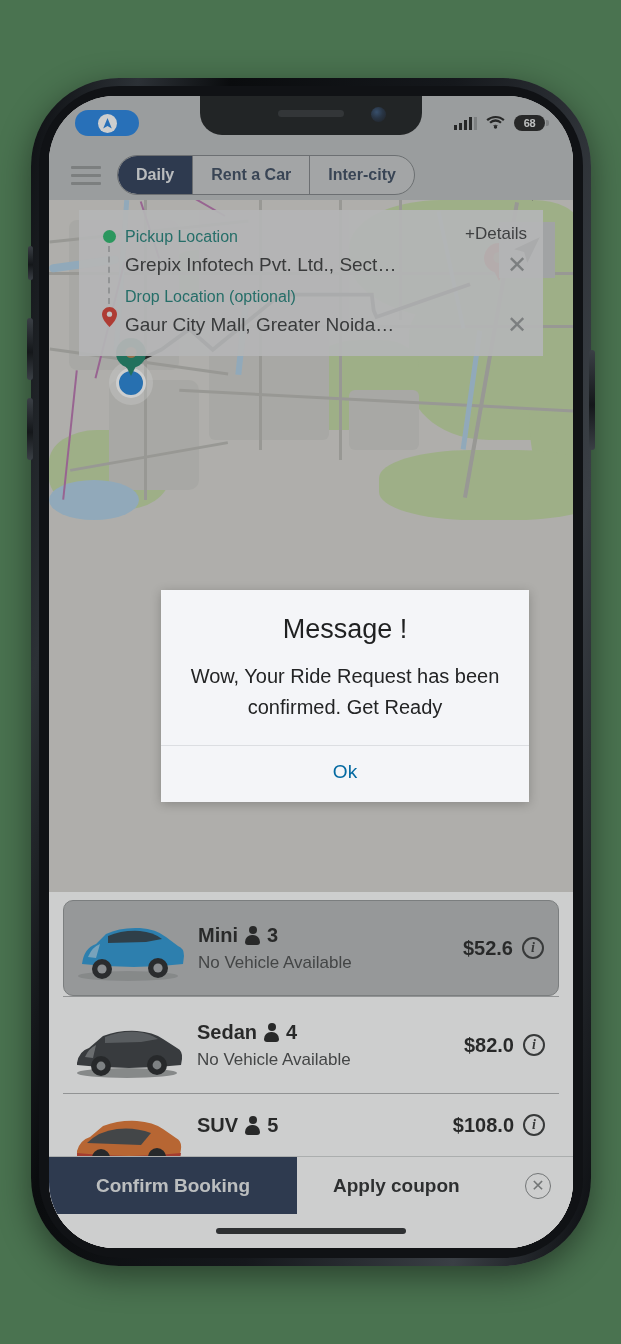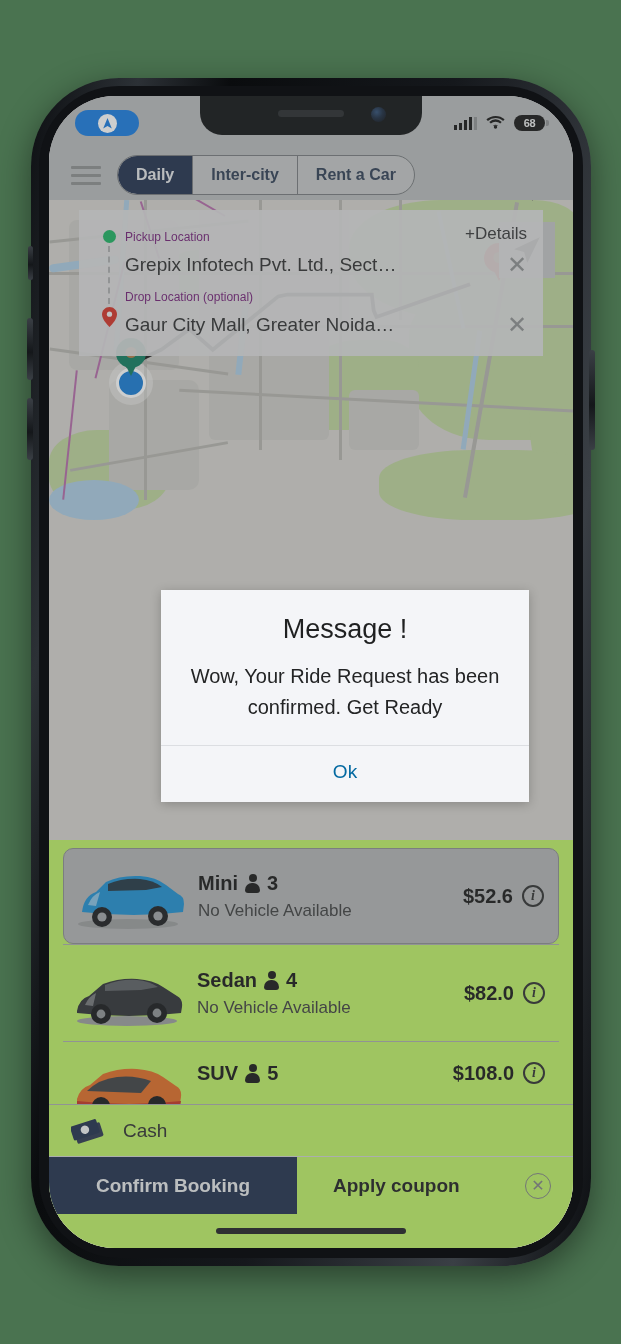--- a/index.html
+++ b/index.html
@@ -168,36 +168,36 @@
     position: absolute; left: 30px; top: 10px; right: 30px;
     background: rgba(219,220,221,.93);
     padding: 14px 16px 16px 14px;
     z-index: 20;
   }
   .loc-head { display: flex; align-items: flex-start; }
   .rail-col { width: 32px; display: flex; flex-direction: column; align-items: center; padding-top: 6px; }
   .dot-green { width: 13px; height: 13px; border-radius: 50%; background: #18b15f; }
   .dash { width: 0; flex: none; height: 58px; border-left: 2px dashed #a9abac; margin: 3px 0; }
   .loc-texts { flex: 1; }
-  .loc-label { font-size: 12px; color: #701a75; line-height: 26px; }
+  .loc-label { font-size: 16px; color: #0f766e; line-height: 26px; }
   .loc-value {
     font-size: 19px; color: #2b2c2d; line-height: 30px;
     display: flex; align-items: center; justify-content: space-between;
   }
   .loc-value span.txt { overflow: hidden; white-space: nowrap; }
   .xbtn { color: #8c8f90; font-size: 24px; line-height: 1; padding-left: 10px; cursor: pointer; }
   .details-link {
     position: absolute; right: 16px; top: 14px;
     font-size: 17px; color: #333436;
   }
 
   
   .sheet {
     position: absolute; left: 0; right: 0; bottom: 0;
-    background: #bef264; z-index: 25;
+    background: #ffffff; z-index: 25;
   }
   .veh-list { padding: 8px 0 0; }
   .veh-row {
     display: flex; align-items: center;
     height: 96px; margin: 0 14px; padding: 0 14px 0 8px;
     position: relative;
   }
   .veh-row.selected {
     border: 1px solid #8a8d8e; border-radius: 10px; background: #b0b2b3;
   }
@@ -465,30 +465,20 @@
                 <span>5</span>
               </div>
             </div>
             <div class="veh-price">
               <span class="price">$108.0</span>
               <span class="info-i">i</span>
             </div>
           </div>
         </div>
 
-        <div class="pay-row">
-          <svg width="34" height="26" viewBox="0 0 40 30">
-            <g transform="rotate(-18 20 15)">
-              <rect x="4" y="9" width="32" height="17" rx="2" fill="#28334c"></rect>
-              <rect x="1" y="4" width="32" height="17" rx="2" fill="#1c2b4a"></rect>
-              <circle cx="17" cy="12.5" r="5" fill="#f0f1f3"></circle>
-            </g>
-          </svg>
-          <span class="pay-label">Cash</span>
-        </div>
 
         <div class="action-row">
           <div class="confirm-btn">Confirm Booking</div>
           <div class="coupon-area">
             <span class="coupon-label">Apply coupon</span>
             <span class="coupon-x">✕</span>
           </div>
         </div>
 
         <div class="home-ind">
@@ -497,22 +487,22 @@
       </div>
 
       <div class="topbar">
         <div class="hamburger">
           <span></span>
             <span></span>
             <span></span>
         </div>
         <div class="tabs">
           <div class="tab active">Daily</div>
+          <div class="tab">Rent a Car</div>
           <div class="tab">Inter-city</div>
-          <div class="tab">Rent a Car</div>
         </div>
       </div>
 
       <div class="statusbar">
         <div class="loc-pill">
           <div class="dot">
             <svg width="13" height="13" viewBox="0 0 24 24">
               <path d="M12 2 L20 21 L12 16.5 L4 21 Z" fill="#1479e0"></path>
             </svg>
           </div>

